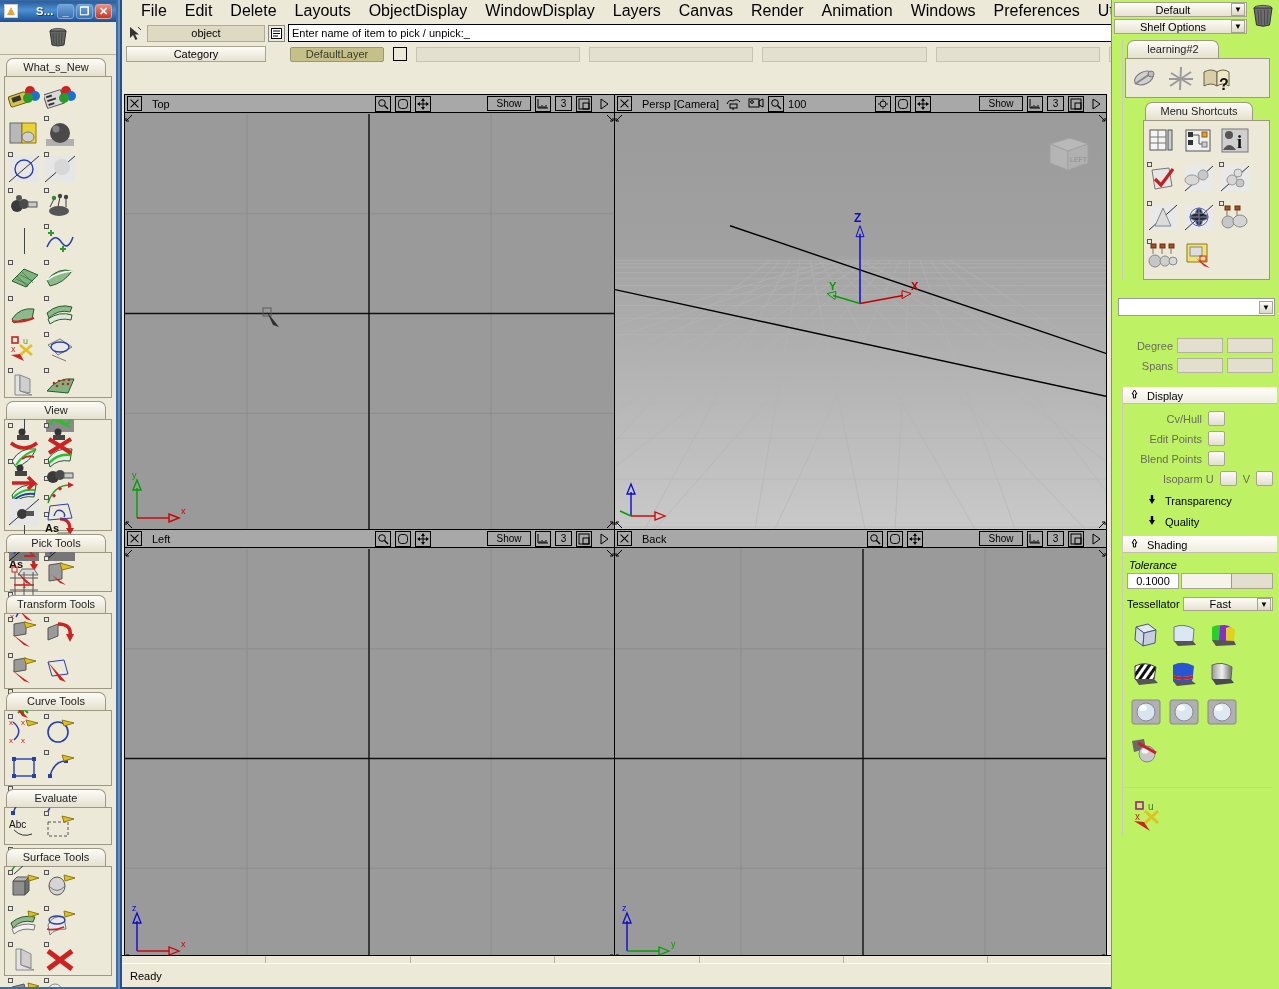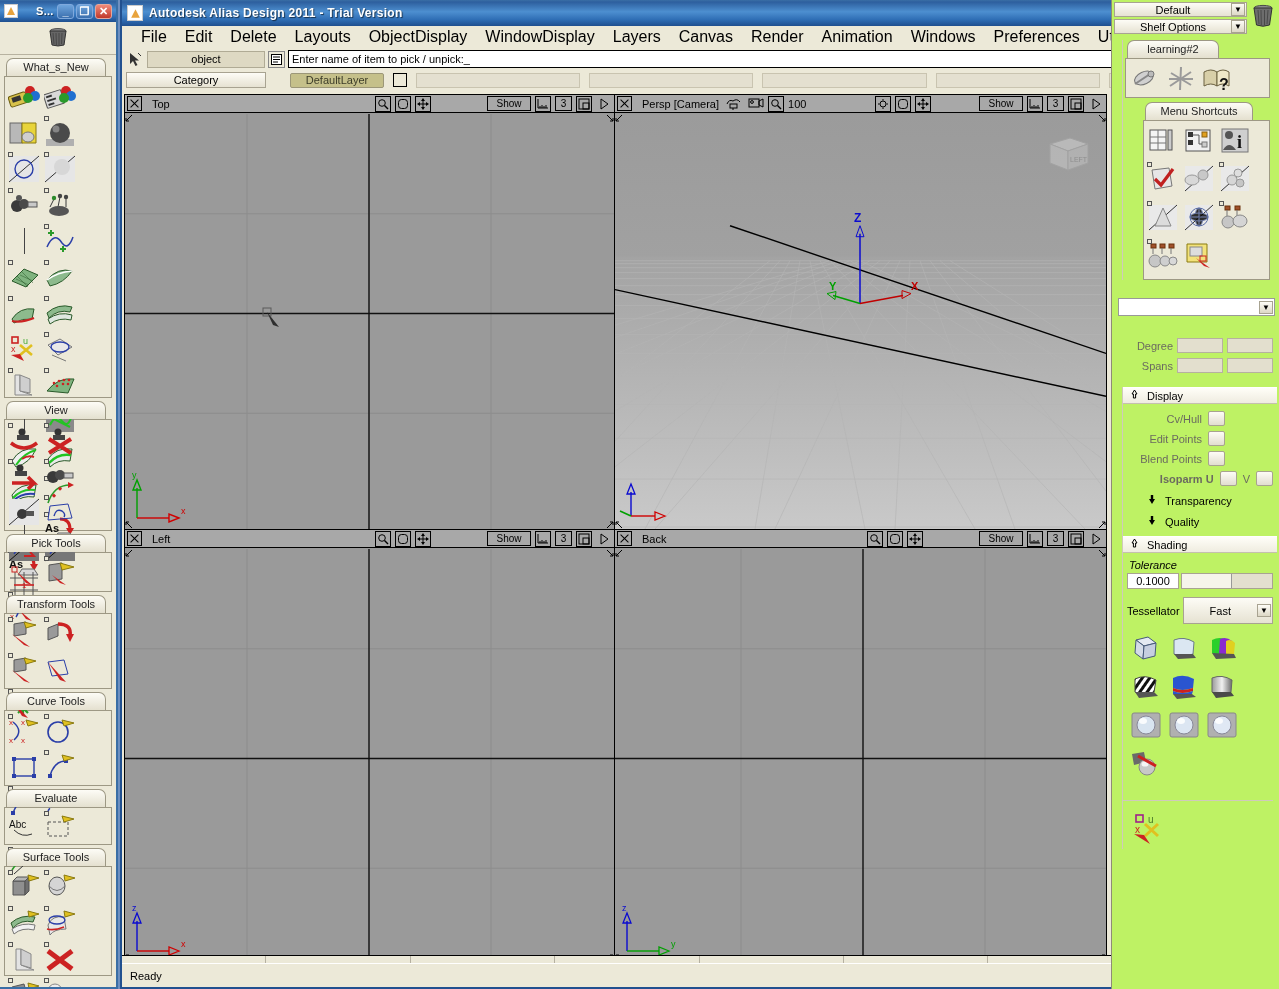--- a/index.html
+++ b/index.html
@@ -773,33 +773,20 @@
                 <rect x="16" y="16" width="6" height="5" fill="none" stroke="#c22"></rect>
                 <path d="M12 18 L26 27 L20 25 Z" fill="#cc2222"></path>
               </svg>
             </div>
         </div>
       </div>
     </div>
   </div>
 
   <div id="mainwin">
-    <div class="titlebar">
-      <span style="width:16px;height:16px;background:#fff;border:1px solid #ccc;display:inline-flex;align-items:center;justify-content:center;margin-left:3px;">
-        <svg width="13" height="13" viewBox="0 0 12 12">
-            <polygon points="6,2 10,10 2,10" fill="#e8a33d"></polygon>
-          </svg>
-      </span>
-      <span class="tlabel">Autodesk Alias Design 2011 - Trial Version</span>
-      <span class="winbtns">
-        <span class="winbtn">_</span>
-        <span class="winbtn">❐</span>
-        <span class="winbtn close">✕</span>
-      </span>
-    </div>
 
     <div class="menubar">
       <span class="mi">File</span>
       <span class="mi">Edit</span>
       <span class="mi">Delete</span>
       <span class="mi">Layouts</span>
       <span class="mi">ObjectDisplay</span>
       <span class="mi">WindowDisplay</span>
       <span class="mi">Layers</span>
       <span class="mi">Canvas</span>
@@ -1549,21 +1536,21 @@
           <span style="color:#6b6b60;">Edit Points</span>
           <span class="chk"></span>
           <span style="width:42px;"></span>
         </div>
         <div style="display:flex;align-items:center;justify-content:flex-end;gap:6px;margin-top:5px;">
           <span style="color:#6b6b60;">Blend Points</span>
           <span class="chk"></span>
           <span style="width:42px;"></span>
         </div>
         <div style="display:flex;align-items:center;justify-content:flex-end;gap:6px;margin-top:5px;">
-          <span style="color:#6b6b60;font-weight:bold;">Isoparm U</span>
+          <span style="color:#6b6b60;">Isoparm U</span>
           <span class="chk"></span>
           <span style="color:#6b6b60;">V</span>
           <span class="chk"></span>
         </div>
         <div style="display:flex;align-items:center;gap:8px;margin:8px 0 0 24px;">
           <span><svg width="10" height="11" viewBox="0 0 10 11">
                 <path d="M5 10 L8 5 H6.2 V1 H3.8 V5 H2 Z" fill="#000"></path>
               </svg></span>
           <span>Transparency</span>
         </div>
@@ -1586,21 +1573,21 @@
       <div style="padding:4px 4px 0 4px;">
         <div style="margin:2px 0 2px 2px;font-style:italic;">Tolerance</div>
         <div style="display:flex;align-items:center;gap:2px;">
           <span style="width:52px;height:16px;border:1px solid #a8a391;background:#fff;display:flex;align-items:center;justify-content:center;font-size:11px;">0.1000</span>
           <span style="flex:1;height:16px;border:1px solid #a8a391;background:#e3dfce;position:relative;">
             <span style="position:absolute;left:0;top:0;bottom:0;width:56%;background:#f6f4ea;border-right:1px solid #999;"></span>
           </span>
         </div>
         <div style="display:flex;align-items:center;gap:3px;margin-top:8px;">
           <span>Tessellator</span>
-          <span class="combobox" style="flex:1;height:27px;">
+          <span class="combobox" style="flex:1;height:14px;">
             <span class="cbtext">Fast</span>
             <span class="arrow">▼</span>
           </span>
         </div>
 
         <div style="display:flex;flex-wrap:wrap;margin-top:6px;">
           <div class="tool" style="width:38px;height:38px;">
               <svg width="32" height="30" viewBox="0 0 32 30">
                 <path d="M6 6 L18 3 L26 9 L14 12 Z" fill="#e4e9f2" stroke="#46597a"></path>
                 <path d="M6 6 L14 12 L13 25 L5 19 Z" fill="#d4dbe8" stroke="#46597a"></path>

